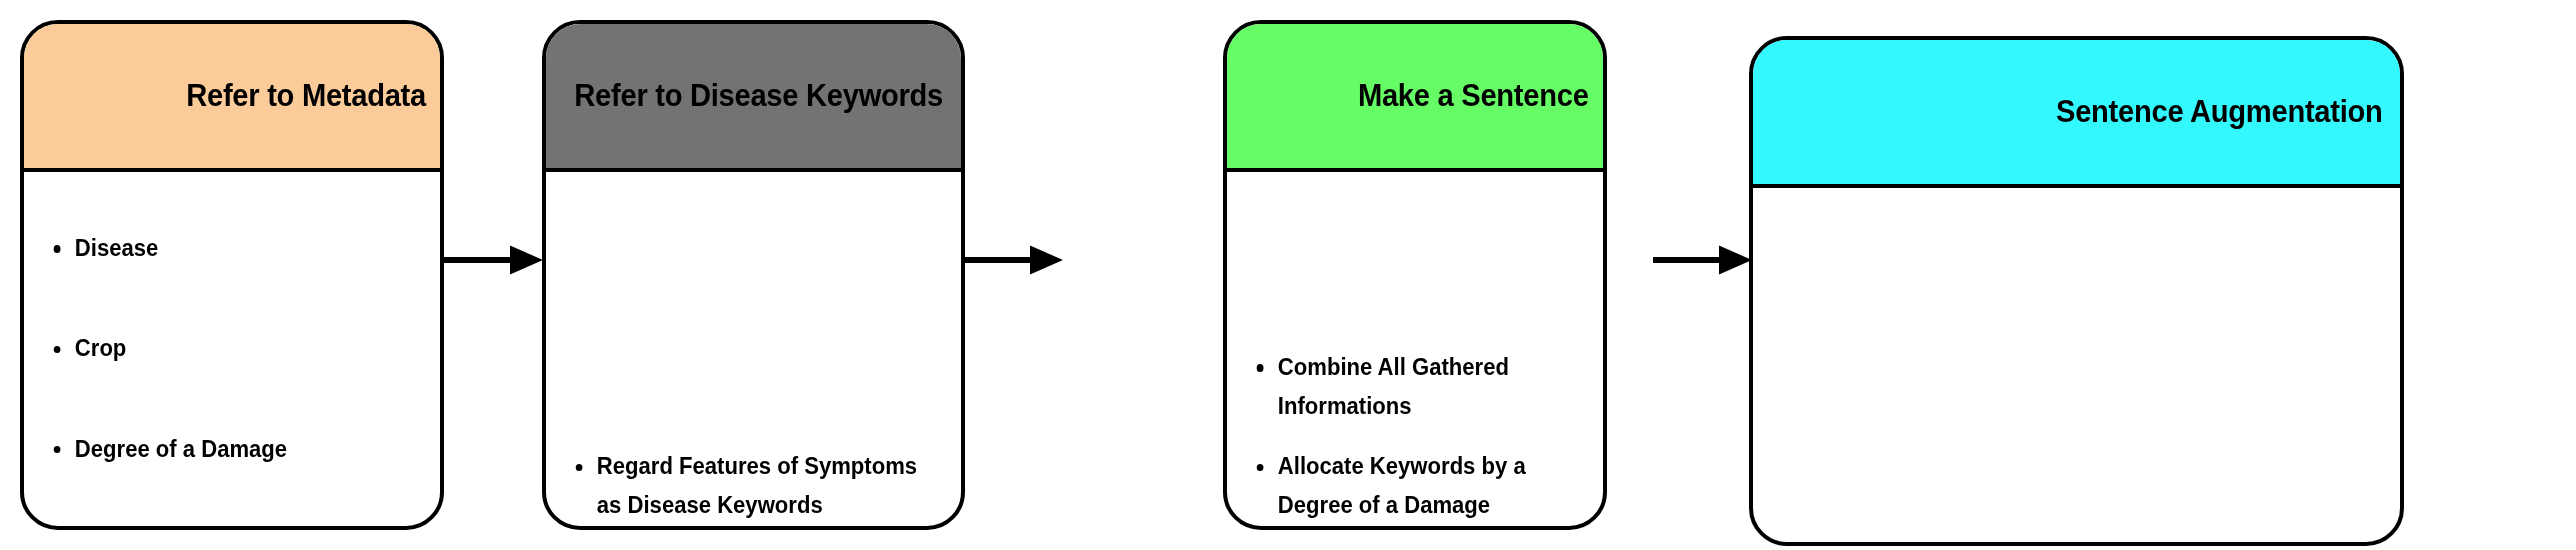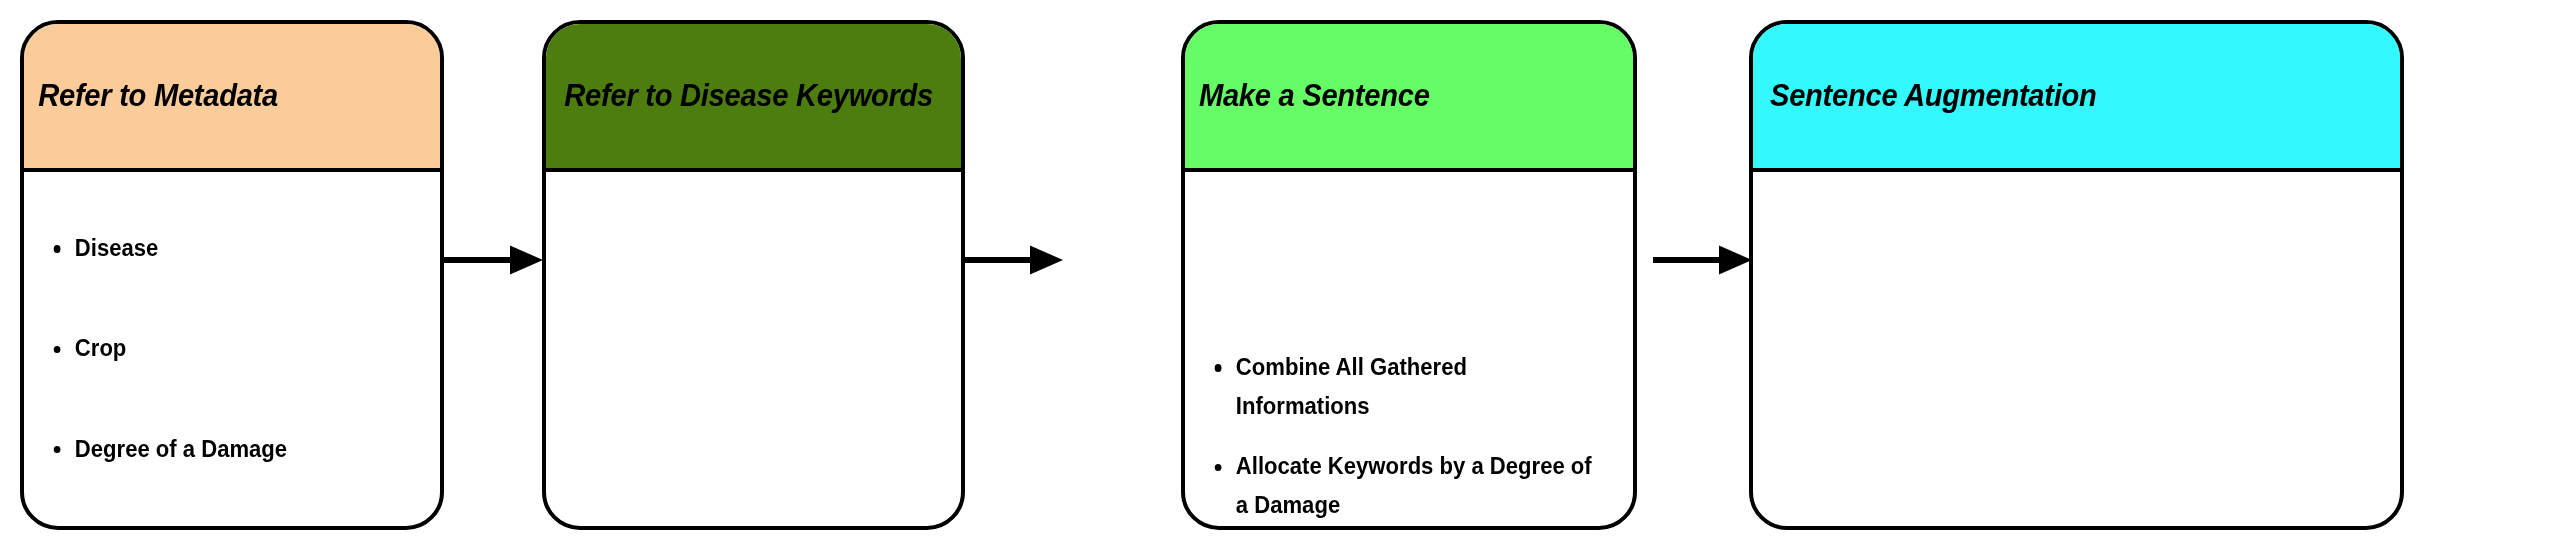--- a/index.html
+++ b/index.html
@@ -35,23 +35,22 @@
     display: flex;
     flex-direction: column;
   }
 
   .node-header {
     height: 148px;
     flex: 0 0 148px;
     border-bottom: 4.6px solid #000000;
     display: flex;
     align-items: center;
-    justify-content: flex-start;
-    box-sizing: border-box;
-    font-style: italic;
+    justify-content: flex-end;
+    box-sizing: border-box;
   }
 
   .node-title {
     font-size: 31px;
     font-weight: bold;
     color: #000000;
     text-align: center;
     letter-spacing: -0.3px;
     font-stretch: condensed;
     line-height: 1.05;
@@ -181,33 +180,40 @@
   </div>
 
   <div class="arrow" style="left:444px; width:99px;">
     <svg width="99" height="40" viewBox="0 0 150 60" aria-hidden="true">
       <line x1="0" y1="30" x2="118" y2="30" stroke="#000000" stroke-width="9"></line>
       <polygon points="100,8 150,30 100,52" fill="#000000"></polygon>
     </svg>
   </div>
 
   <div class="node" style="left: 542px; width: 423px; border-color: rgb(0, 0, 0); background-color: rgb(255, 255, 255);">
-    <div class="node-header" style="background-color: #4d7c0f; border-bottom-color: rgb(0, 0, 0);">
+    <div class="node-header" style="background-color: #737373; border-bottom-color: rgb(0, 0, 0);">
       <div class="node-title">Refer to Disease Keywords</div>
+    </div>
+    <div class="node-body">
+      <ul class="bullets">
+        <li class="bullet">
+          <span>Regard Features of Symptoms as Disease Keywords</span>
+        </li>
+      </ul>
     </div>
   </div>
 
   <div class="arrow" style="left:964px; width:99px;">
     <svg width="99" height="40" viewBox="0 0 150 60" aria-hidden="true">
       <line x1="0" y1="30" x2="118" y2="30" stroke="#000000" stroke-width="9"></line>
       <polygon points="100,8 150,30 100,52" fill="#000000"></polygon>
     </svg>
   </div>
 
-  <div class="node" style="left: 1181px; width: 456px; border-color: rgb(0, 0, 0); background-color: rgb(255, 255, 255);">
+  <div class="node" style="left: 1223px; width: 384px; border-color: rgb(0, 0, 0); background-color: rgb(255, 255, 255);">
     <div class="node-header" style="background-color: rgb(102, 252, 102); border-bottom-color: rgb(0, 0, 0);">
       <div class="node-title">Make a Sentence</div>
     </div>
     <div class="node-body">
       <ul class="bullets">
         <li class="bullet">
           <span>Combine All Gathered Informations</span>
         </li>
         <li class="bullet gap">
           <span>Allocate Keywords by a Degree of a Damage</span>
@@ -216,20 +222,20 @@
     </div>
   </div>
 
   <div class="arrow" style="left:1653px; width:99px;">
     <svg width="99" height="40" viewBox="0 0 150 60" aria-hidden="true">
       <line x1="0" y1="30" x2="118" y2="30" stroke="#000000" stroke-width="9"></line>
       <polygon points="100,8 150,30 100,52" fill="#000000"></polygon>
     </svg>
   </div>
 
-  <div class="node" style="left: 1749px; width: 655px; border-color: rgb(0, 0, 0); background-color: rgb(255, 255, 255);">
+  <div class="node" style="left: 1749px; width: 655px; border-color: rgb(0, 0, 0); background-color: rgb(255, 255, 255); margin-top: 16px;">
     <div class="node-header" style="background-color: rgb(51, 249, 255); border-bottom-color: rgb(0, 0, 0);">
       <div class="node-title">Sentence Augmentation</div>
     </div>
   </div>
 
 </div>
 
 
 </body></html>

